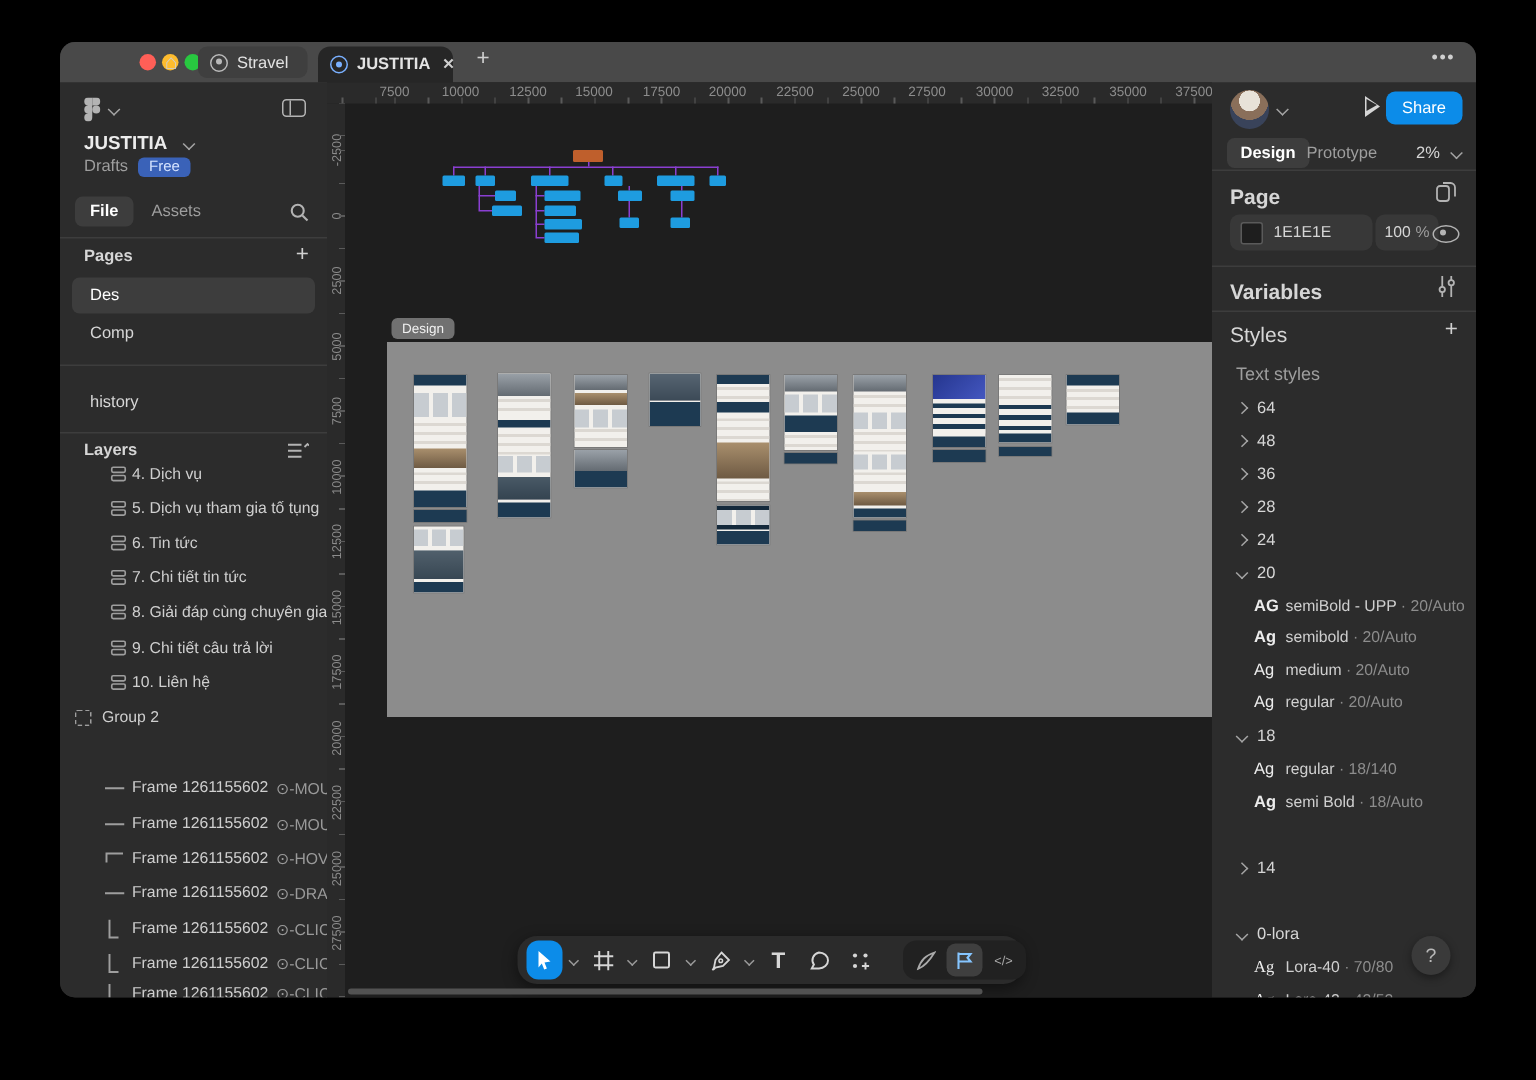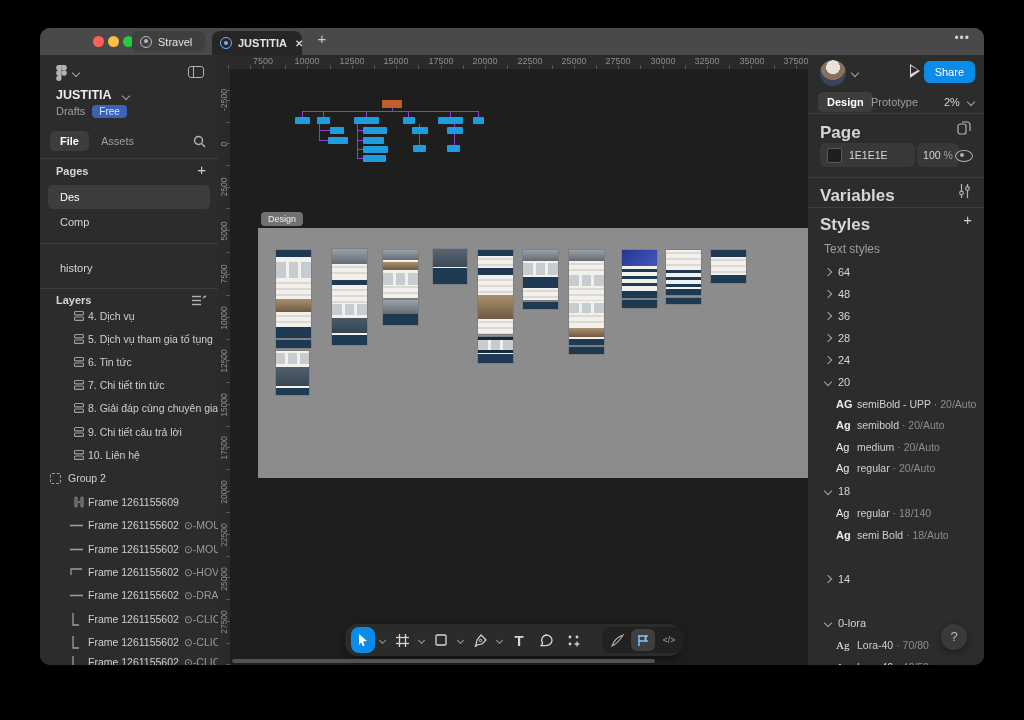--- a/index.html
+++ b/index.html
@@ -19,21 +19,21 @@
   .swirl.blue{border-color:#7ab0ff;}
   .swirl.blue:after{background:#7ab0ff;}
   .xclose{color:#cfcfcf;font-size:10px;margin-left:2px;}
   .newtab{position:absolute;left:272px;top:2px;color:#cfcfcf;font-size:15px;width:20px;text-align:center;}
   .more{position:absolute;right:14px;top:3px;color:#cfcfcf;font-size:12px;letter-spacing:1px;}
   
   .lpanel{position:absolute;left:0;top:27px;width:178px;bottom:0;background:#2c2c2c;overflow:hidden;}
   .rpanel{position:absolute;right:0;top:27px;width:176px;bottom:0;background:#2c2c2c;overflow:hidden;}
   .canvas{position:absolute;left:178px;top:27px;width:590px;bottom:0;background:#1e1e1e;overflow:hidden;}
   .divider{position:absolute;left:0;right:0;height:1px;background:#3d3d3d;}
-  .txt{color:#d6d6d6;font-size:17px;}
+  .txt{color:#d6d6d6;font-size:14px;}
   .dim{color:#9e9e9e;}
   .chev{display:inline-block;width:5px;height:5px;border-right:1.4px solid #a5a5a5;border-bottom:1.4px solid #a5a5a5;transform:rotate(45deg);vertical-align:middle;}
   .chev.r{transform:rotate(-45deg);}
   
   .figlogo{position:absolute;left:16px;top:10px;}
   .panel-toggle{position:absolute;right:14px;top:11px;width:16px;height:12px;border:1.4px solid #b3b3b3;border-radius:3px;box-sizing:border-box;}
   .panel-toggle:after{content:"";position:absolute;left:4px;top:0;bottom:0;width:1.4px;background:#b3b3b3;}
   .title{position:absolute;left:16px;top:33px;font-size:12.5px;font-weight:bold;color:#ececec;}
   .drafts{position:absolute;left:16px;top:50px;font-size:11px;color:#9e9e9e;}
   .badge{display:inline-block;margin-left:7px;background:#3a62b8;color:#d6e4ff;font-size:10px;padding:1px 7px;border-radius:4px;}
@@ -248,30 +248,20 @@
           </svg>
         </span>
       <span class="llabel" style="left:48px">10. Liên hệ</span>
     </div>
     <div class="lrow" style="top:412px;left:0;right:0">
       <span class="lico" style="left:10px;top:6px">
           <span class="dashed-box" style="display:block"></span>
         </span>
       <span class="llabel" style="left:28px">Group 2</span>
     </div>
-    <div class="lrow" style="top:436px;left:0;right:0">
-      <span class="lico" style="left:33px">
-          <svg width="12" height="12" viewBox="0 0 12 12">
-            <rect x="2" y="1" width="2" height="10" rx="1" fill="none" stroke="#9e9e9e" stroke-width="1"></rect>
-            <rect x="8" y="1" width="2" height="10" rx="1" fill="none" stroke="#9e9e9e" stroke-width="1"></rect>
-            <circle cx="6" cy="6" r=".9" fill="#9e9e9e"></circle>
-          </svg>
-        </span>
-      <span class="llabel" style="left:48px">Frame 1261155609</span>
-    </div>
     <div class="lrow" style="top:459px;left:0;right:0">
       <span class="lico" style="left:30px;top:10px">
           <svg width="13" height="3" viewBox="0 0 13 3">
             <line x1="0" y1="1.5" x2="13" y2="1.5" stroke="#9e9e9e" stroke-width="1.3"></line>
           </svg>
         </span>
       <span class="llabel" style="left:48px">Frame 1261155602</span>
       <span class="lanno" style="position:absolute;left:138px">⊙-MOUSE_EN</span>
     </div>
     <div class="lrow" style="top:483px;left:0;right:0">
@@ -596,21 +586,21 @@
           <g stroke="#b3b3b3" stroke-width="1.2" fill="none">
             <line x1="3.5" y1="0" x2="3.5" y2="14"></line>
             <line x1="9.5" y1="0" x2="9.5" y2="14"></line>
             <circle cx="3.5" cy="9" r="1.8" fill="#2c2c2c"></circle>
             <circle cx="9.5" cy="4.5" r="1.8" fill="#2c2c2c"></circle>
           </g>
         </svg>
     </span>
 
     <div class="divider" style="top:152px"></div>
-    <span class="txt" style="position:absolute;left:12px;top:160px;font-weight:bold">Styles</span>
+    <span class="txt" style="position:absolute;left:12px;top:160px;font-weight:normal">Styles</span>
     <span class="plus" style="top:156px">+</span>
     <span class="dim" style="position:absolute;left:16px;top:187px;font-size:12px">Text styles</span>
 
     <div class="tsrow" style="top:207px">
         <span class="tchev chev r"></span>
         <span class="tnum">64</span>
       </div>
     <div class="tsrow" style="top:229px">
         <span class="tchev chev r"></span>
         <span class="tnum">48</span>

